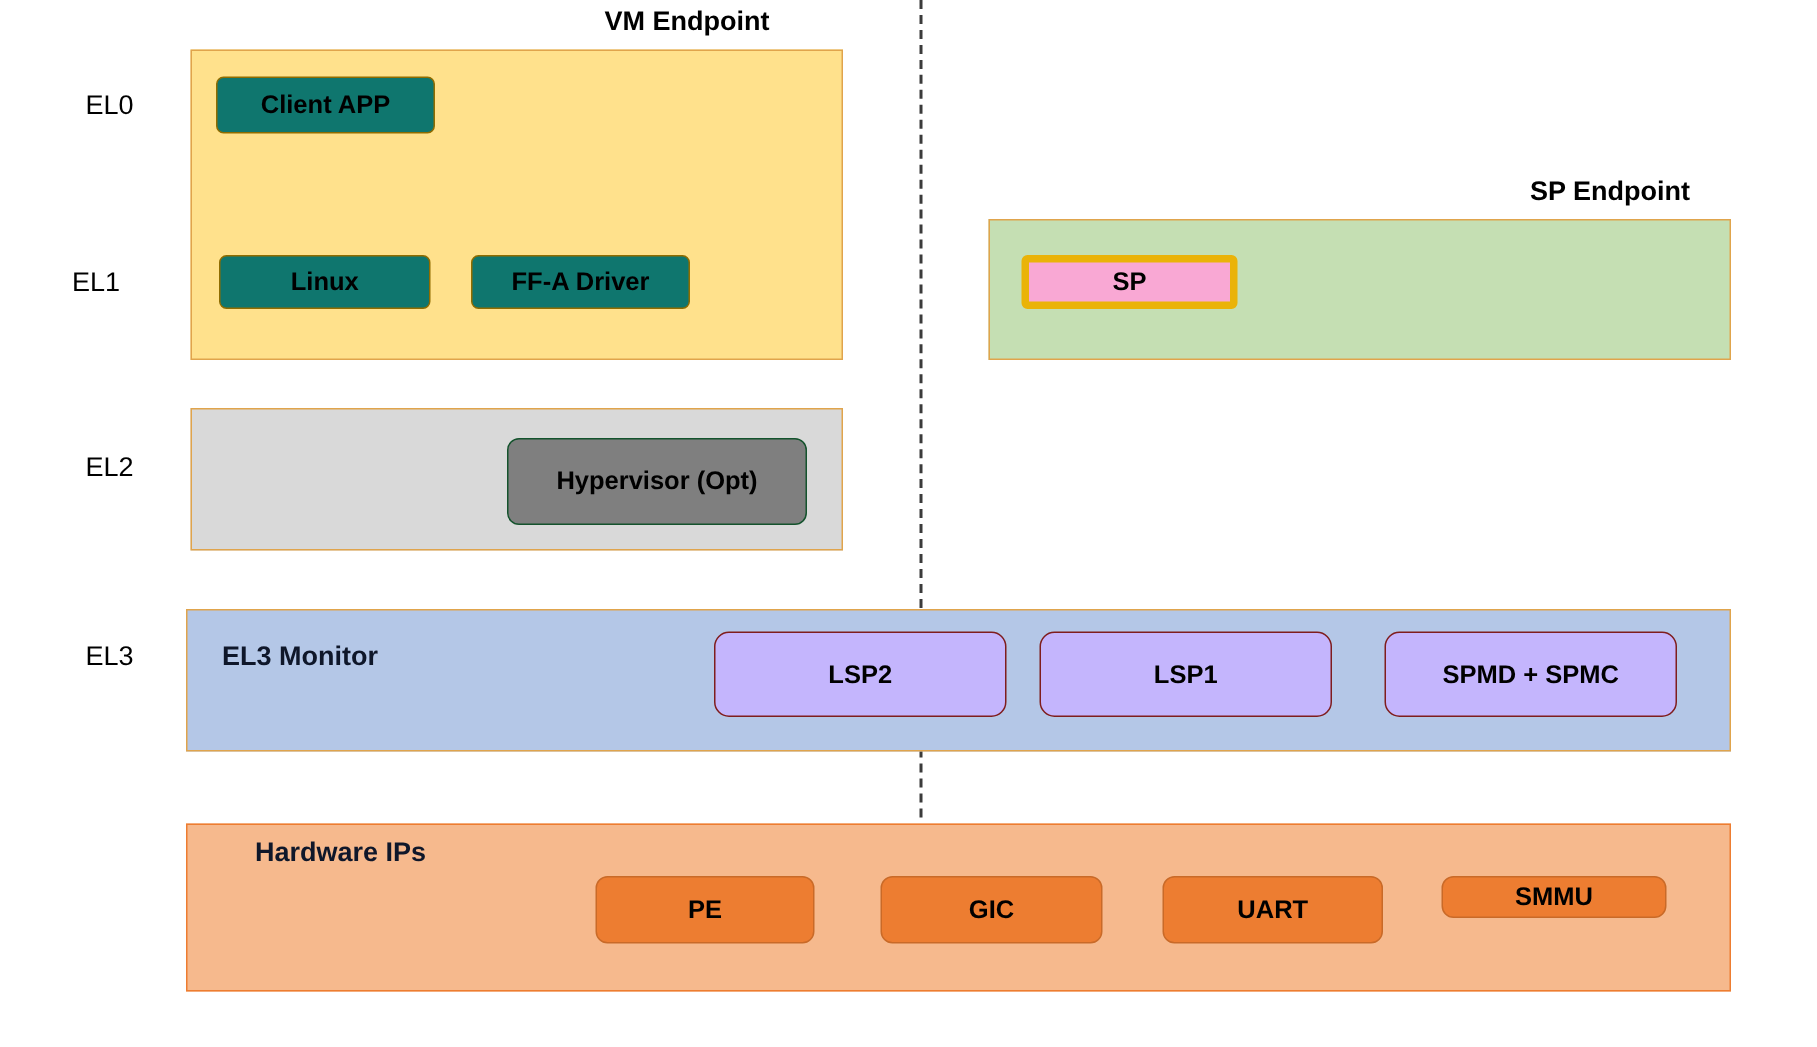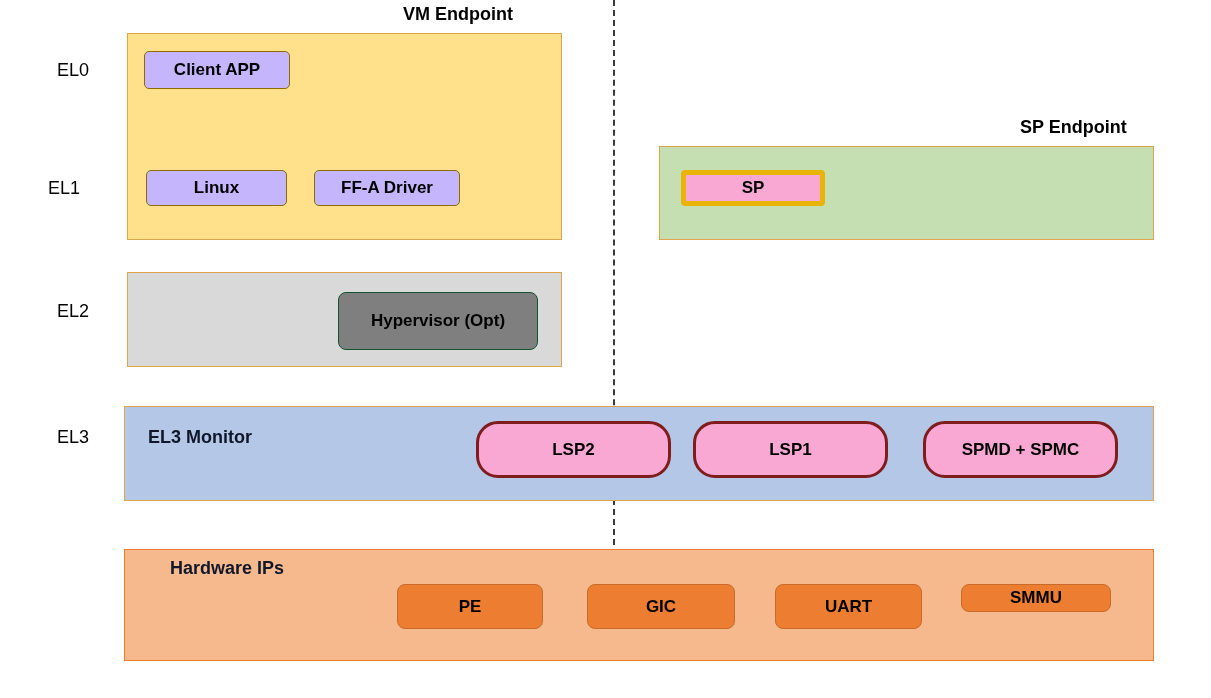--- a/index.html
+++ b/index.html
@@ -81,41 +81,41 @@
     align-items: center;
     justify-content: center;
     font-weight: bold;
     color: #000000;
     font-size: 17px;
     z-index: 2;
     text-align: center;
   }
 
   .gold-node {
-    background: #c4b5fd;
+    background: #0f766e;
     border: 1px solid #8f6c00;
     border-radius: 5px;
   }
 
   .green-node {
     background: #f9a8d4;
     border: 5px solid #eab308;
     border-radius: 4px;
   }
 
   .gray-node {
     background: #7f7f7f;
     border: 1px solid #14532d;
     border-radius: 8px;
   }
 
   .blue-node {
-    background: #f9a8d4;
-    border: 3px solid #7f1d1d;
-    border-radius: 22px;
+    background: #c4b5fd;
+    border: 1px solid #7f1d1d;
+    border-radius: 10px;
   }
 
   .orange-node {
     background: #ed7d31;
     border: 1px solid #c96a28;
     border-radius: 8px;
   }
 
   .inner-title {
     position: absolute;

